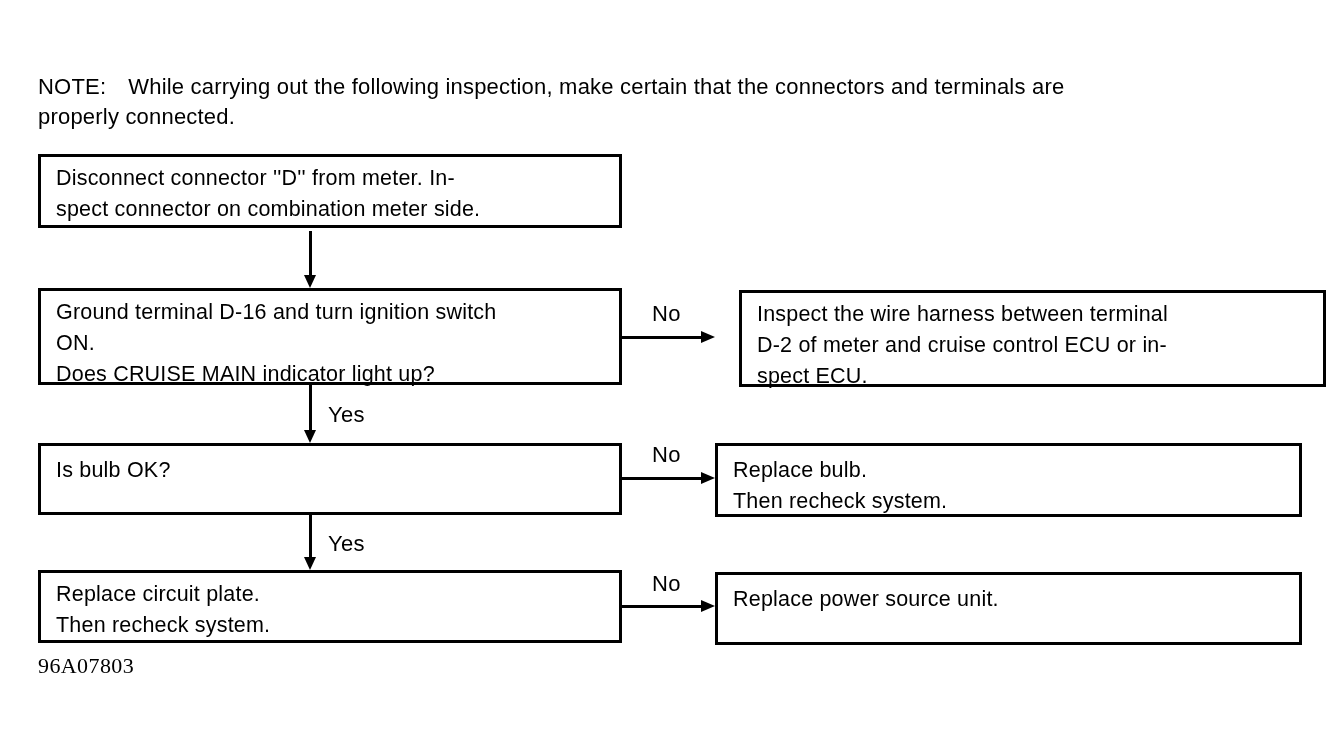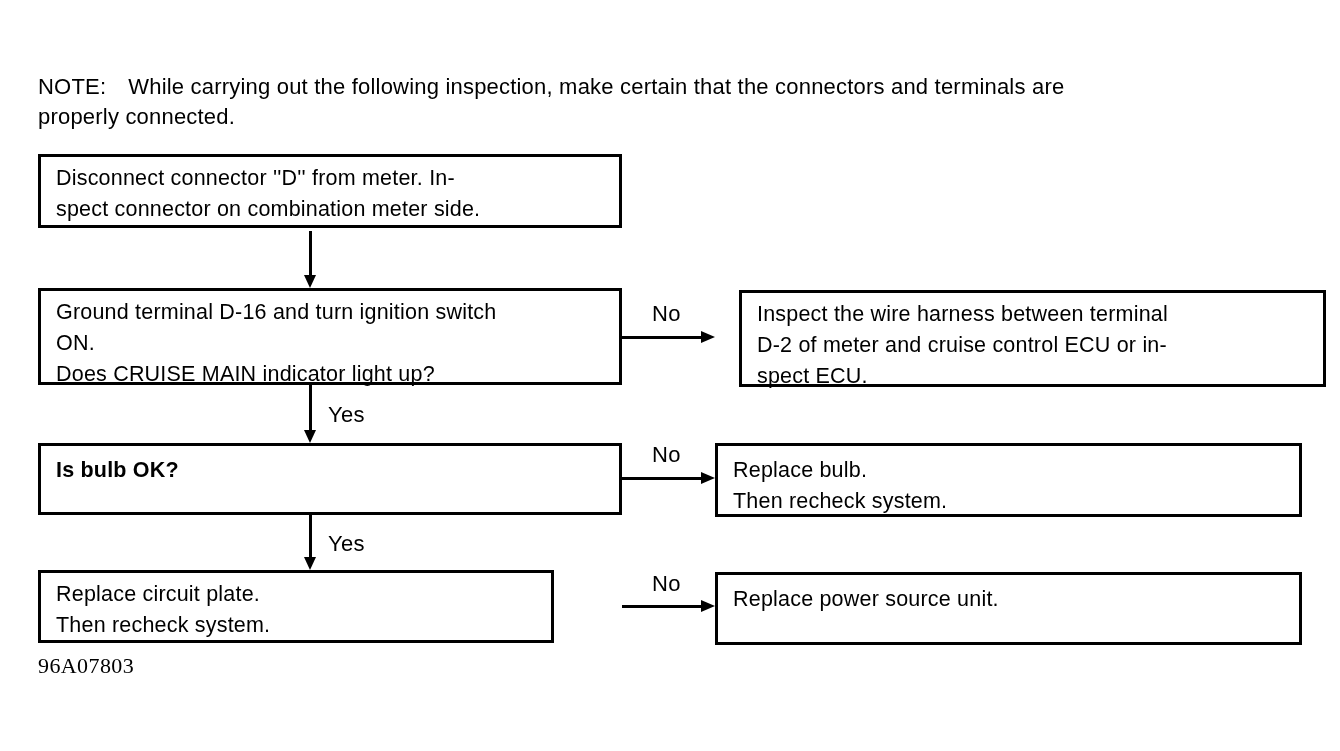--- a/index.html
+++ b/index.html
@@ -31,22 +31,22 @@
     position: absolute;
     border: 3px solid #000000;
     background: #fff;
     font-size: 21.5px;
     line-height: 31px;
     padding: 6px 14px 0 15px;
     letter-spacing: 0.2px;
   }
   .box-step1   { left: 38px;  top: 154px; width: 584px; height: 74px; }
   .box-step2   { left: 38px;  top: 288px; width: 584px; height: 97px; }
-  .box-step3   { left: 38px;  top: 443px; width: 584px; height: 72px; padding-top: 9px; font-weight: bold; }
-  .box-step4   { left: 38px;  top: 570px; width: 516px; height: 73px; }
+  .box-step3   { left: 38px;  top: 443px; width: 584px; height: 72px; padding-top: 9px; }
+  .box-step4   { left: 38px;  top: 570px; width: 584px; height: 73px; }
   .box-result1 { left: 715px; top: 290px; width: 587px; height: 97px; margin-left: 24px; }
   .box-result2 { left: 715px; top: 443px; width: 587px; height: 74px; padding-top: 9px; }
   .box-result3 { left: 715px; top: 572px; width: 587px; height: 73px; padding-top: 9px; }
 
   
   .vline { position: absolute; width: 3px; background: #000; }
   .hline { position: absolute; height: 3px; background: #000; }
   .vline-1 { left: 309px; top: 231px; height: 46px; }
   .vline-2 { left: 309px; top: 385px; height: 47px; }
   .vline-3 { left: 309px; top: 515px; height: 44px; }

